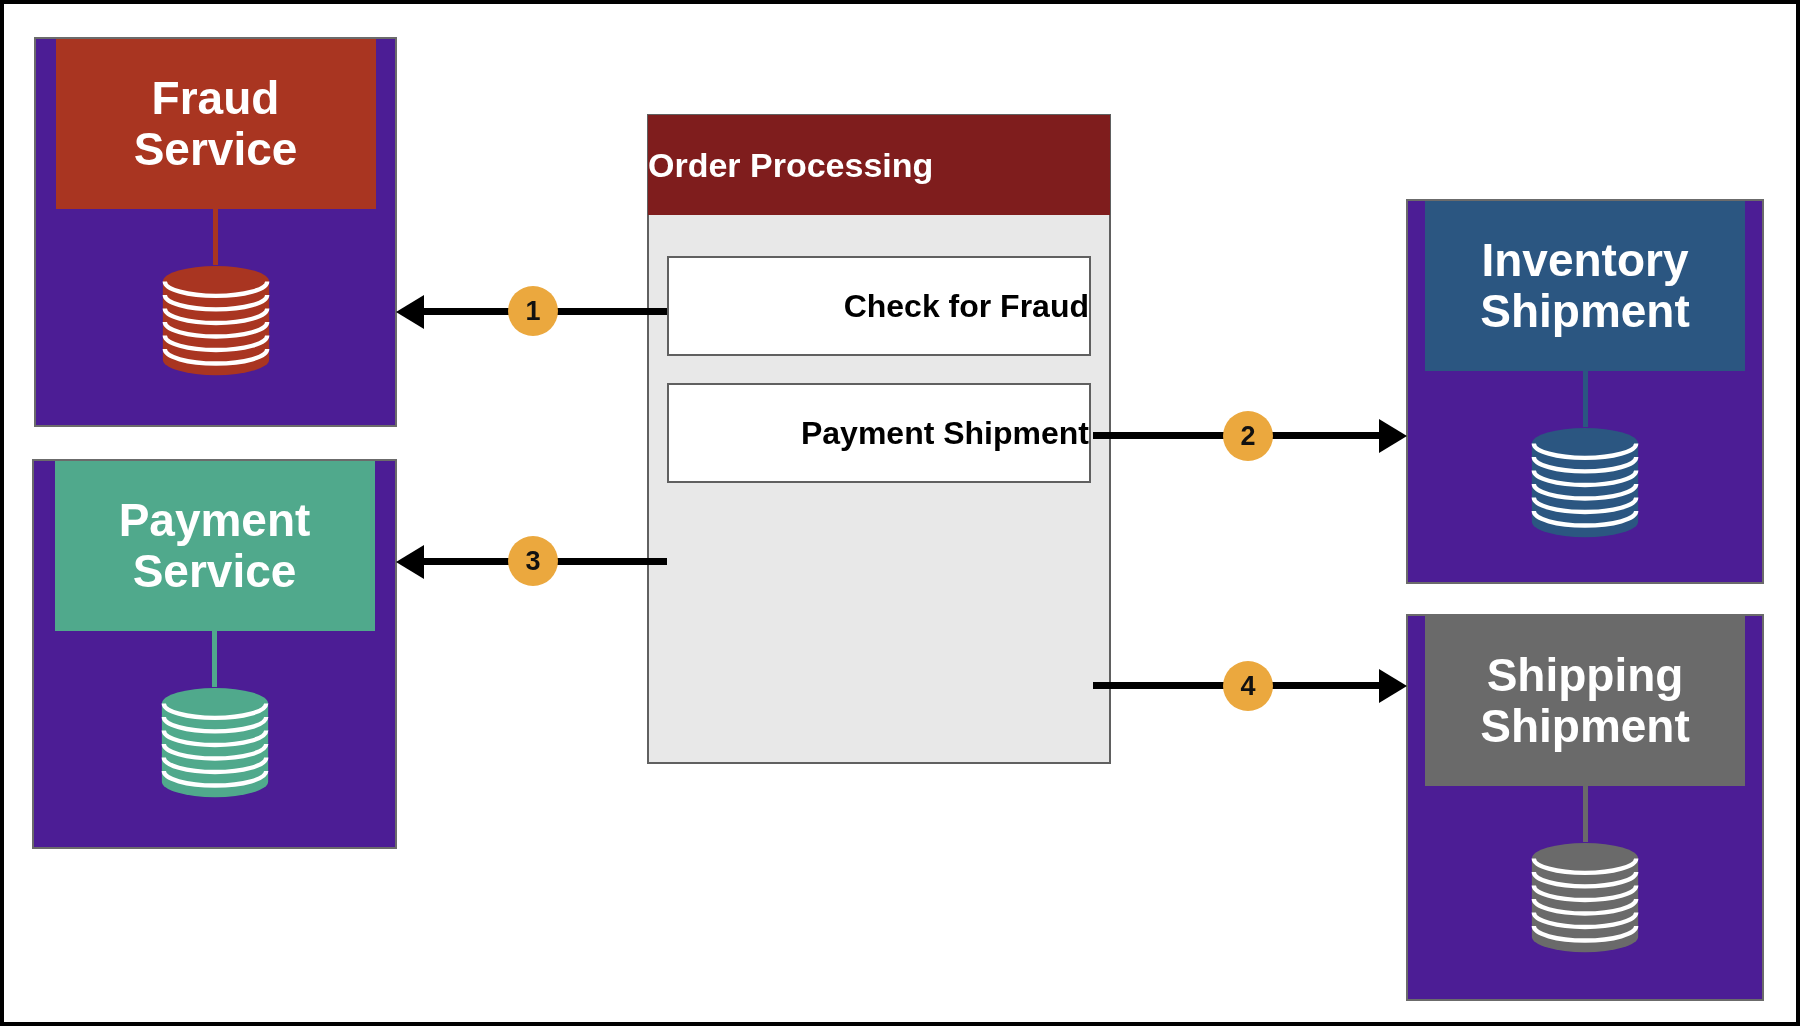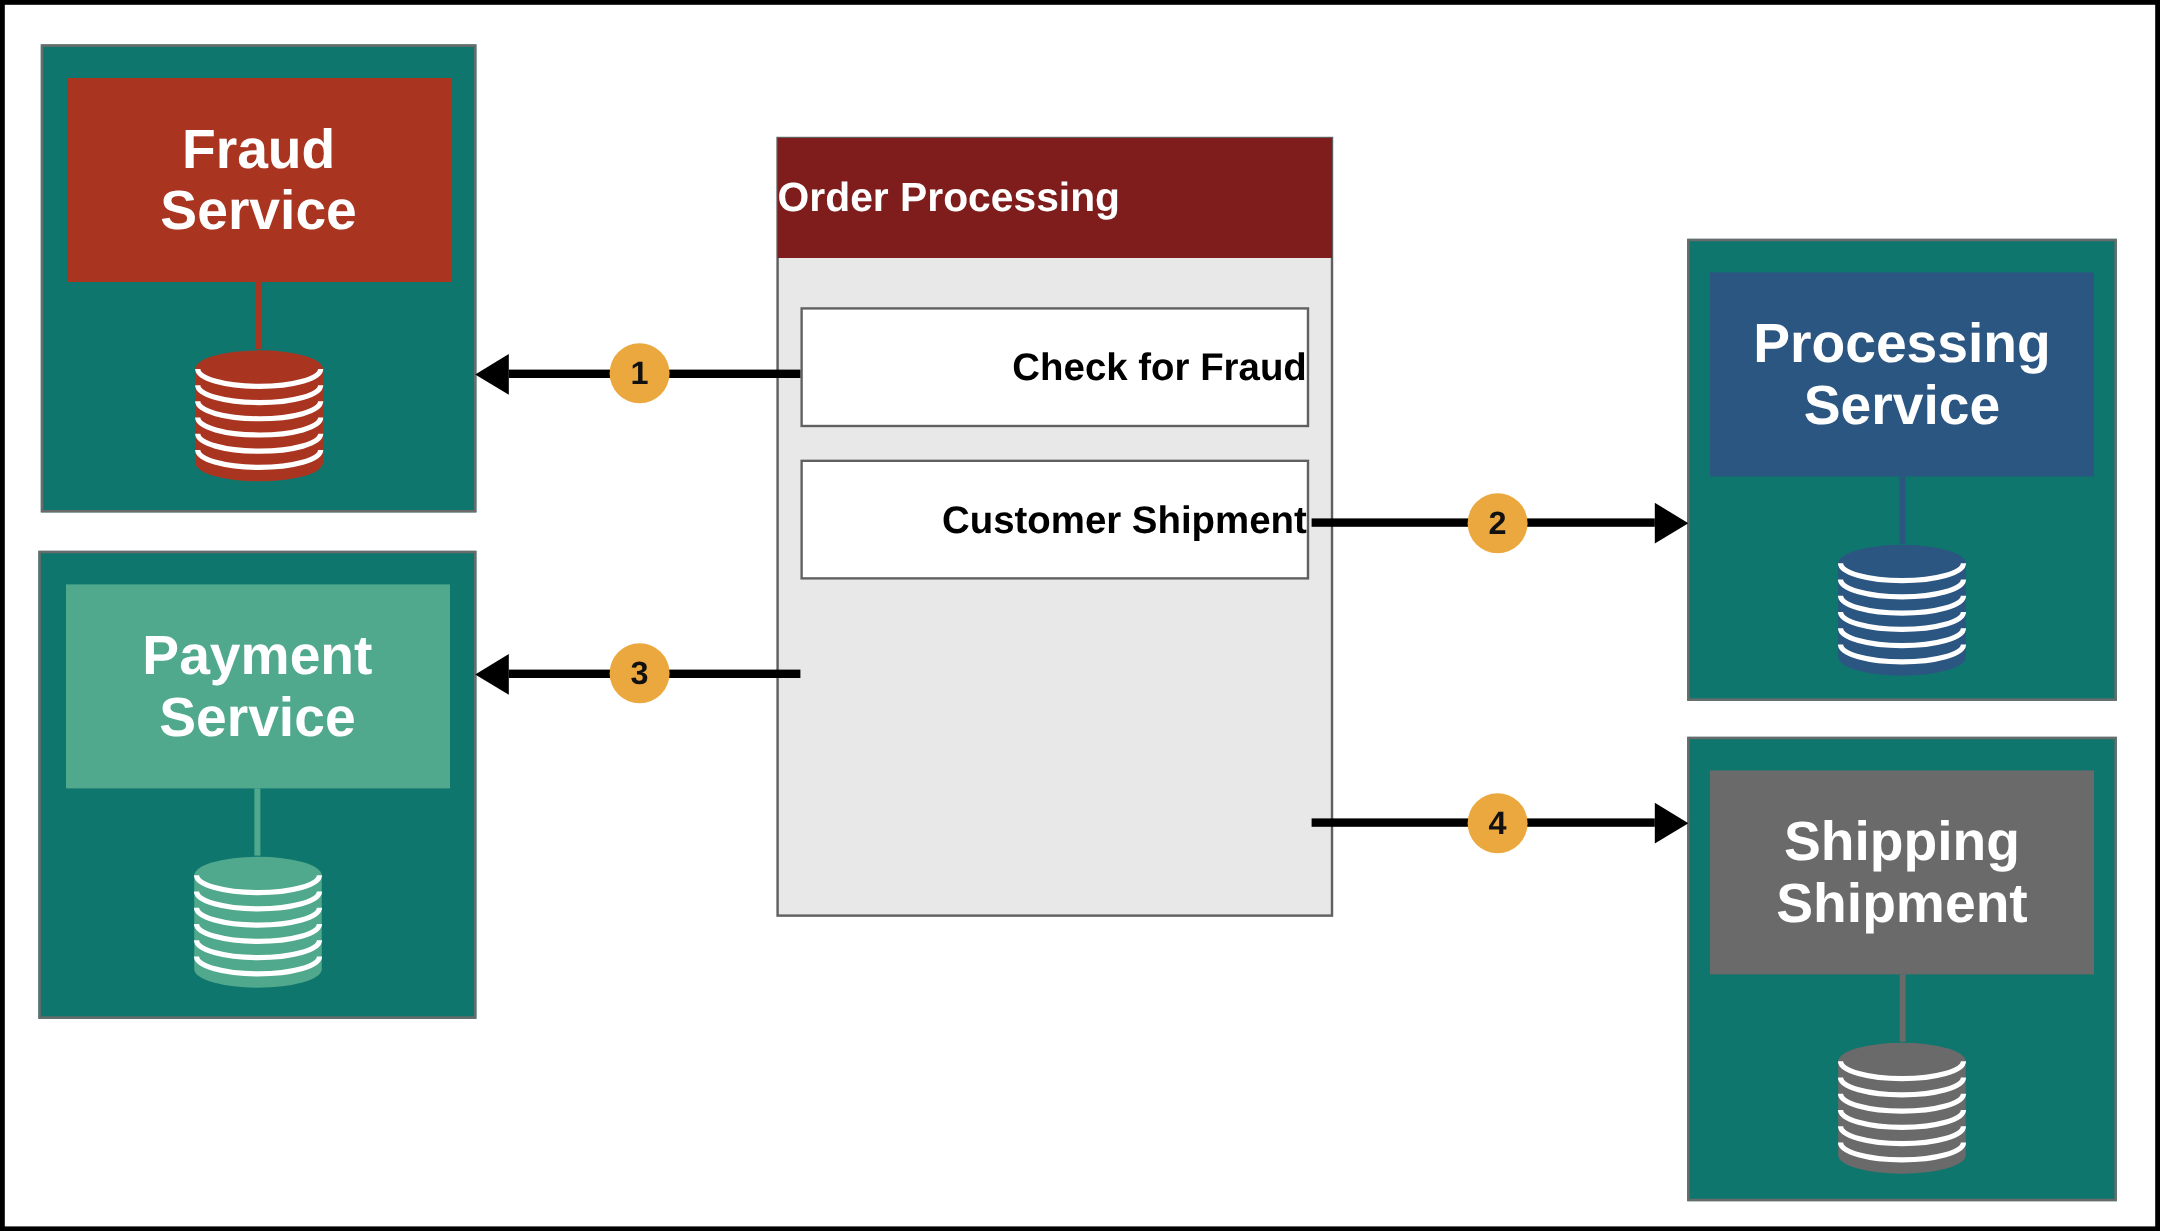--- a/index.html
+++ b/index.html
@@ -13,26 +13,25 @@
     width: 1800px;
     height: 1026px;
     background: #ffffff;
     border: 4px solid #000000;
     overflow: hidden;
   }
 
   
   .service-card {
     position: absolute;
-    background: #0f766e;
+    background: #4c1d95;
     border: 2px solid #6b6b6b;
     display: flex;
     flex-direction: column;
     align-items: center;
-    padding-top: 26px;
   }
   .card-fraud     { --svc:#A93521; left:30px;   top:33px;  width:363px; height:390px; }
   .card-payment   { --svc:#50A98C; left:28px;   top:455px; width:365px; height:390px; }
   .card-inventory { --svc:#2B5681; left:1402px; top:195px; width:358px; height:385px; }
   .card-shipping  { --svc:#6A6A6A; left:1402px; top:610px; width:358px; height:387px; }
 
   .service-box {
     width: 320px;
     height: 170px;
     background: var(--svc);
@@ -173,21 +172,21 @@
         <path d="M7 45 A53 15 0 0 0 113 45"></path>
         <path d="M7 59 A53 15 0 0 0 113 59"></path>
         <path d="M7 73 A53 15 0 0 0 113 73"></path>
         <path d="M7 87 A53 15 0 0 0 113 87"></path>
       </g>
     </svg>
   </div>
 
   <div class="service-card card-inventory">
     <div class="service-box">
-      <span>Processing Service</span>
+      <span>Inventory Shipment</span>
     </div>
     <div class="connector"></div>
     <svg class="db-icon" viewBox="0 0 120 118" aria-hidden="true">
       <path d="M5 17 L5 98 A55 16 0 0 0 115 98 L115 17 A55 16 0 0 0 5 17 Z" fill="currentColor"></path>
       <g stroke="#ffffff" stroke-width="4.5" fill="none">
         <path d="M7 17 A53 15 0 0 0 113 17"></path>
         <path d="M7 31 A53 15 0 0 0 113 31"></path>
         <path d="M7 45 A53 15 0 0 0 113 45"></path>
         <path d="M7 59 A53 15 0 0 0 113 59"></path>
         <path d="M7 73 A53 15 0 0 0 113 73"></path>
@@ -216,21 +215,21 @@
 
   <div class="process-panel">
     <div class="panel-header">
       <span>Order Processing</span>
     </div>
     <div class="panel-body">
       <div class="step-box">
         <span>Check for Fraud</span>
       </div>
       <div class="step-box">
-        <span>Customer Shipment</span>
+        <span>Payment Shipment</span>
       </div>
     </div>
   </div>
 
   <div class="arrow left arrow1"></div>
   <div class="arrow right arrow2"></div>
   <div class="arrow left arrow3"></div>
   <div class="arrow right arrow4"></div>
 
   <div class="badge badge1">

